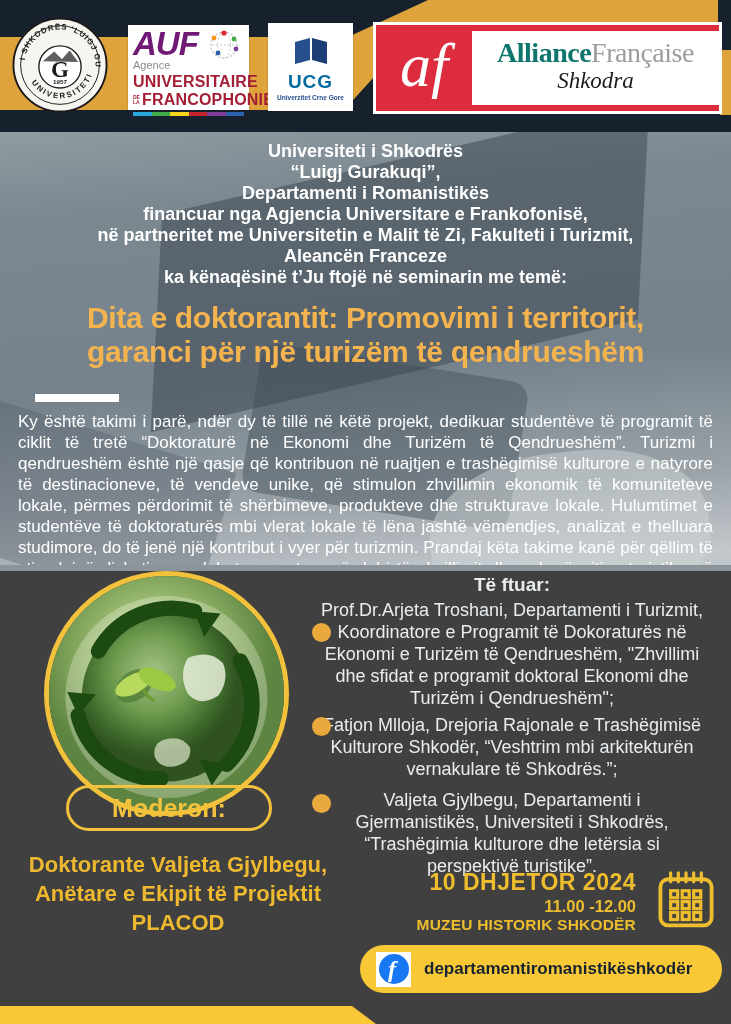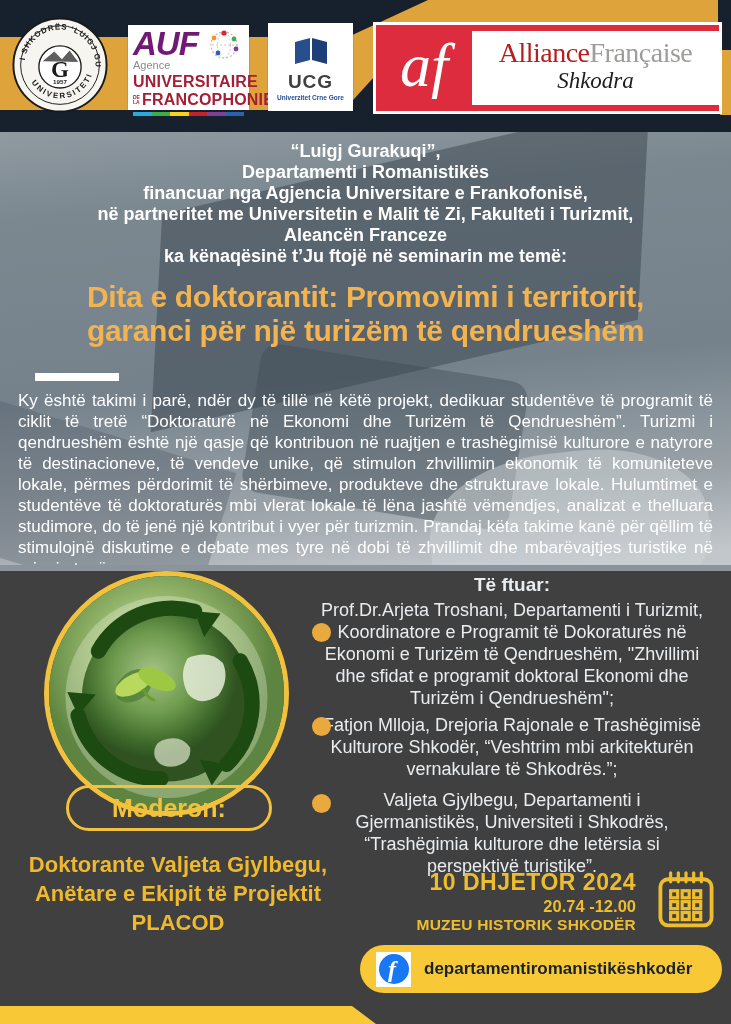--- a/index.html
+++ b/index.html
@@ -18,29 +18,29 @@
   .auf-acronym{color:#701a75;font-weight:800;font-size:33px;line-height:30px;letter-spacing:-1px;font-style:italic;}
   .auf-agence{display:block;text-align:left;color:#8a8a8a;font-size:11px;margin-top:-4px;}
   .auf-l2{color:#a41e35;font-weight:800;font-size:16px;letter-spacing:.2px;margin-top:2px;}
   .auf-l3{display:flex;align-items:center;gap:2px;color:#a41e35;font-weight:700;}
   .auf-dela{font-size:5px;line-height:5px;width:10px;}
   .auf-franco{font-size:16px;letter-spacing:.2px;}
   .auf-stripe{display:flex;height:4px;margin-top:3px;}
   .auf-stripe span{flex:1;}
   .ucg{left:268px;top:23px;width:85px;height:88px;display:flex;flex-direction:column;
     align-items:center;justify-content:center;gap:1px;box-sizing:border-box;}
-  .ucg-acr{color:#404040;font-size:19px;font-weight:700;letter-spacing:1px;}
+  .ucg-acr{color:#0369a1;font-size:19px;font-weight:700;letter-spacing:1px;}
   .ucg-sub{color:#274f8e;font-size:6.5px;font-weight:700;}
   .af{position:absolute;left:373px;top:22px;width:349px;height:92px;background:#fff;padding:3px;box-sizing:border-box;}
   .af-inner{display:flex;height:100%;border-top:6px solid #dd2c3e;border-bottom:6px solid #dd2c3e;box-sizing:border-box;}
   .af-red{width:96px;background:#dd2c3e;color:#fff;display:flex;align-items:center;justify-content:center;
     font-family:"Liberation Serif",serif;font-style:italic;font-size:62px;line-height:60px;padding-bottom:6px;}
   .af-white{flex:1;text-align:center;font-family:"Liberation Serif",serif;padding-top:7px;}
   .af-name{font-size:28px;line-height:30px;letter-spacing:-.5px;}
-  .af-name .blk{color:#b91c1c;}
+  .af-name .blk{color:#0f766e;font-weight:bold;}
   .af-name .gry{color:#9d9d9c;}
   .af-city{font-style:italic;font-size:23px;color:#1d1d1b;}
 
   
   .photo{position:absolute;left:0;top:132px;width:731px;height:433px;overflow:hidden;
     background:linear-gradient(175deg,#909aa1 0%,#7b8890 18%,#75828c 55%,#9aa2a8 80%,#c2c7cb 97%);}
   .shape{position:absolute;}
   .s1{left:150px;top:30px;width:500px;height:210px;background:#39434d;opacity:.5;transform:rotate(-13deg) skewX(-16deg);}
   .s2{left:250px;top:230px;width:270px;height:150px;background:#3e4954;opacity:.42;transform:rotate(9deg);border-radius:18px;}
   .s3{left:430px;top:320px;width:280px;height:170px;background:#ced3d6;opacity:.5;border-radius:45%;transform:rotate(-7deg);}
@@ -169,20 +169,21 @@
     </div>
   </header>
 
   <section class="photo">
     <div class="shape s1"></div>
     <div class="shape s2"></div>
     <div class="shape s3"></div>
     <div class="shape s4"></div>
     <div class="photo-content">
       <div class="intro">
+        <div>Universiteti i Shkodrës</div>
         <div>“Luigj Gurakuqi”,</div>
         <div>Departamenti i Romanistikës</div>
         <div>financuar nga Agjencia Universitare e Frankofonisë,</div>
         <div>në partneritet me Universitetin e Malit të Zi, Fakulteti i Turizmit,</div>
         <div>Aleancën Franceze</div>
         <div>ka kënaqësinë t’Ju ftojë në seminarin me temë:</div>
       </div>
       <h1 class="title">
         <div>Dita e doktorantit: Promovimi i territorit,</div>
         <div>garanci për një turizëm të qendrueshëm</div>
@@ -256,21 +257,21 @@
 
     <div class="moderator">
       <div>Doktorante Valjeta Gjylbegu,</div>
       <div>Anëtare e Ekipit të Projektit</div>
       <div>PLACOD</div>
     </div>
 
     <div class="event">
       <div class="event-text">
         <div class="event-date">10 DHJETOR 2024</div>
-        <div class="event-time">20.74 -12.00</div>
+        <div class="event-time">11.00 -12.00</div>
         <div class="event-venue">MUZEU HISTORIK SHKODËR</div>
       </div>
       <svg class="calendar" viewBox="0 0 100 100">
         <rect x="10" y="16" width="80" height="72" rx="12" fill="none" stroke="#eebd2e" stroke-width="6"></rect>
         <g stroke="#eebd2e" stroke-width="5" stroke-linecap="round">
           <line x1="26" y1="6" x2="26" y2="20"></line>
             <line x1="38" y1="6" x2="38" y2="20"></line>
           <line x1="50" y1="6" x2="50" y2="20"></line>
             <line x1="62" y1="6" x2="62" y2="20"></line>
           <line x1="74" y1="6" x2="74" y2="20"></line>

